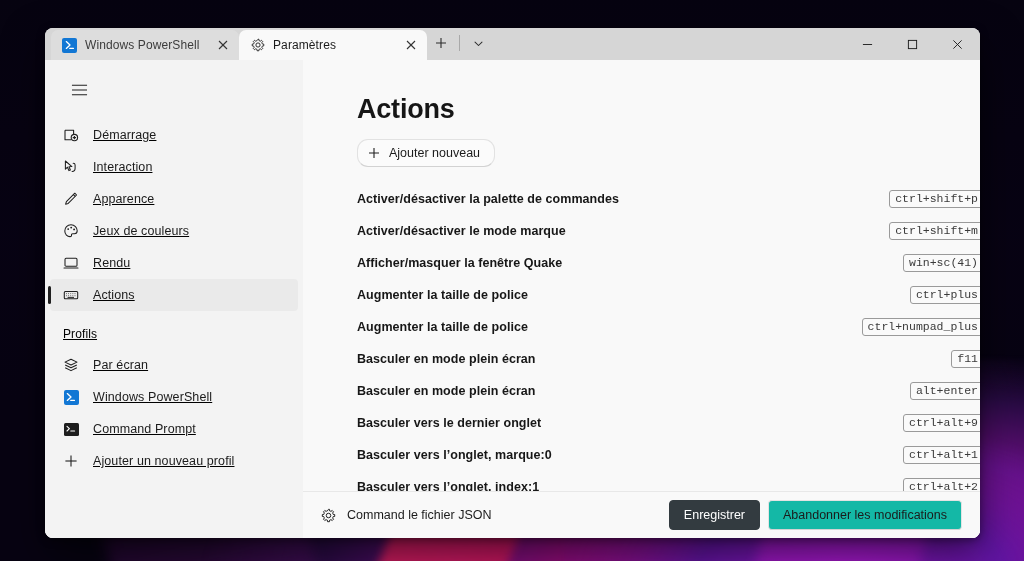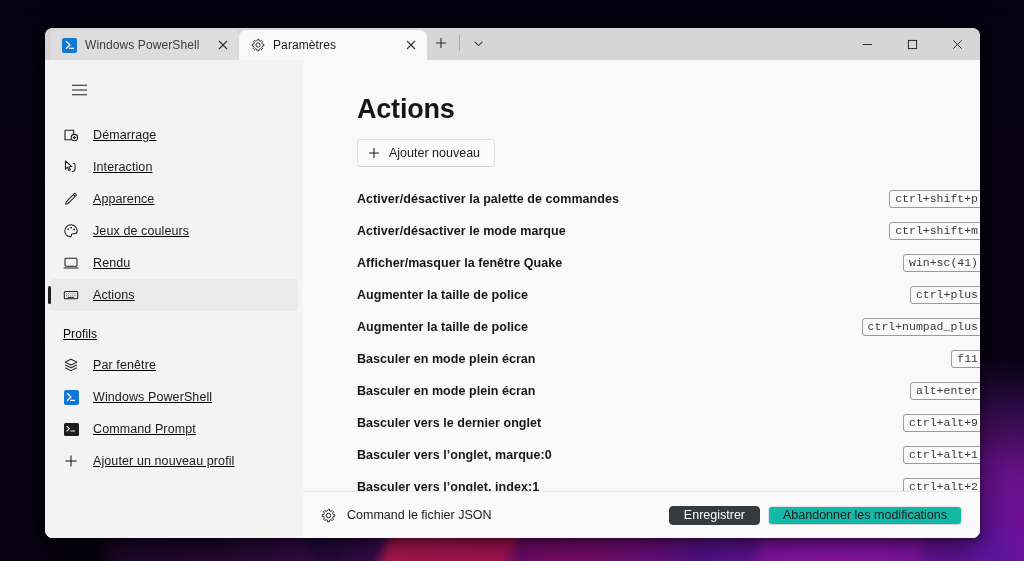--- a/index.html
+++ b/index.html
@@ -271,21 +271,21 @@
   #add-new-btn {
     margin-top: 14px;
     height: 28px;
     display: inline-flex;
     align-items: center;
     gap: 9px;
     padding: 0 14px 0 10px;
     background: #fbfbfb;
     border: 1px solid #e2e2e2;
     border-bottom-color: #d2d2d2;
-    border-radius: 4px;
+    border-radius: 11px;
     font-size: 12.5px;
     color: #1b1b1b;
   }
   #add-new-btn .plus { font-size: 14px; line-height: 1; color: #1b1b1b; }
 
   .action-list { margin-top: 16px; text-align: center; }
   .action-row {
     height: 32px;
     display: flex;
     align-items: center;
@@ -332,21 +332,21 @@
     border-radius: 4px;
     margin-left: 10px;
   }
   .footer-actions {
     margin-left: auto;
     display: flex;
     align-items: center;
     gap: 8px;
   }
   .btn {
-    height: 19px;
+    height: 30px;
     border-radius: 4px;
     font-size: 12.5px;
     display: inline-flex;
     align-items: center;
     justify-content: center;
     padding: 0 14px;
     white-space: nowrap;
   }
   .btn-primary {
     background: #333b40;
@@ -539,21 +539,21 @@
         <div class="nav-section-title">Profils</div>
 
         <div class="nav-item">
           <span class="nav-icon">
             <svg width="16" height="16" viewBox="0 0 16 16">
               <path d="M8 2.2 L14 5.1 L8 8 L2 5.1 Z" fill="none" stroke="#1f1f1f" stroke-width="1.05" stroke-linejoin="round"></path>
               <path d="M2.2 8 L8 10.8 L13.8 8" fill="none" stroke="#1f1f1f" stroke-width="1.05" stroke-linejoin="round"></path>
               <path d="M2.2 10.8 L8 13.6 L13.8 10.8" fill="none" stroke="#1f1f1f" stroke-width="1.05" stroke-linejoin="round"></path>
             </svg>
           </span>
-          <span class="nav-label">Par fenêtre</span>
+          <span class="nav-label">Par écran</span>
         </div>
 
         <div class="nav-item">
           <span class="nav-icon">
             <span style="width:15px;height:15px;background:#1277d4;border-radius:2px;display:flex;align-items:center;justify-content:center;">
               <svg width="12" height="12" viewBox="0 0 12 12">
                 <path d="M2.3 2.6 L6 6 L2.3 9.4" fill="none" stroke="#ffffff" stroke-width="1.3" stroke-linecap="round" stroke-linejoin="round"></path>
                 <line x1="5.8" y1="9.4" x2="9.4" y2="9.4" stroke="#ffffff" stroke-width="1.3" stroke-linecap="round"></line>
               </svg>
             </span>

